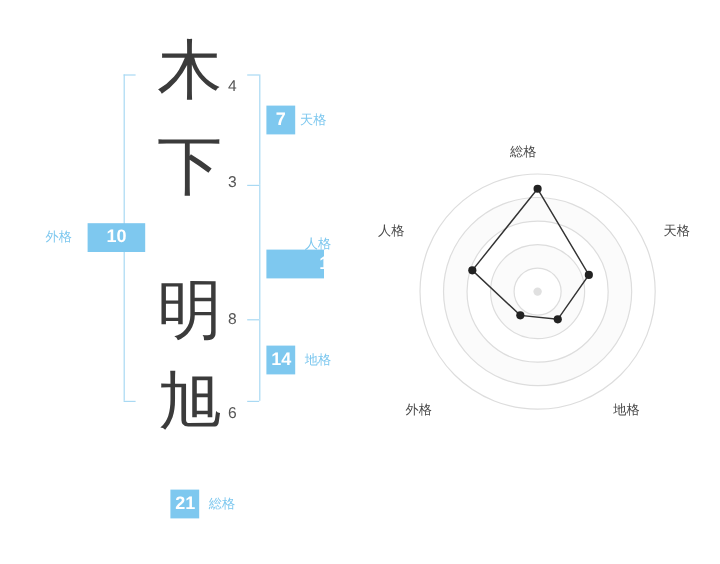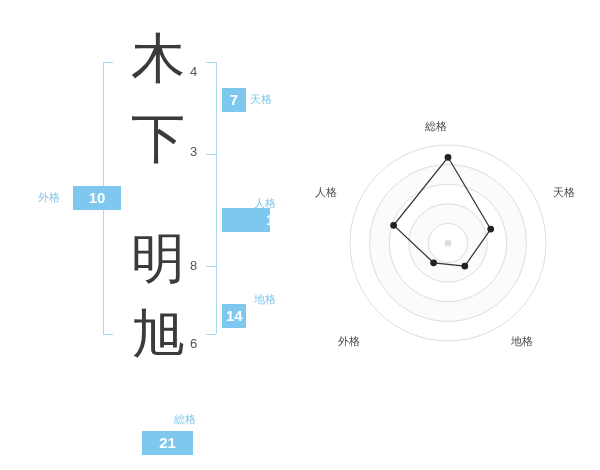--- a/index.html
+++ b/index.html
@@ -122,24 +122,24 @@
     <div class="chip" style="left:222px; top:88px; width:24px;">7</div>
     <span class="chip-label" style="left:250px; top:88px;">天格</span>
 
     <div class="brk brk-v" style="left:216px; top:154px; height:112px;"></div>
     <div class="brk brk-h" style="left:206px; top:266px; width:10px;"></div>
     <div class="chip" style="left:222px; top:208px; width:48px;padding-left:44px;">11</div>
     <span class="chip-label" style="left:254px; top:192px;">人格</span>
 
     <div class="brk brk-v" style="left:216px; top:266px; height:68px;"></div>
     <div class="brk brk-h" style="left:206px; top:334px; width:10px;"></div>
-    <div class="chip" style="left:222px; top:304px; width:20px;">14</div>
+    <div class="chip" style="left:222px; top:288px; width:20px;">14</div>
     <span class="chip-label" style="left:254px; top:288px;">地格</span>
 
-    <div class="chip" style="left:142px; top:431px; width:51px;">21</div>
+    <div class="chip" style="left:142px; top:408px; width:24px;">21</div>
     <span class="chip-label" style="left:174px; top:408px;">総格</span>
   </div>
 
   <div class="chart-panel">
     <svg id="radar-svg" width="300" height="470" viewBox="0 0 300 470">
         <circle cx="148" cy="243" r="98" fill="#ffffff" stroke="#dddddd" stroke-width="1"></circle>
         <circle cx="148" cy="243" r="78.4" fill="#fbfbfb" stroke="#dddddd" stroke-width="1"></circle>
         <circle cx="148" cy="243" r="58.8" fill="#ffffff" stroke="#dddddd" stroke-width="1"></circle>
         <circle cx="148" cy="243" r="39.2" fill="#fbfbfb" stroke="#dddddd" stroke-width="1"></circle>
         <circle cx="148" cy="243" r="19.6" fill="#ffffff" stroke="#dddddd" stroke-width="1"></circle>

